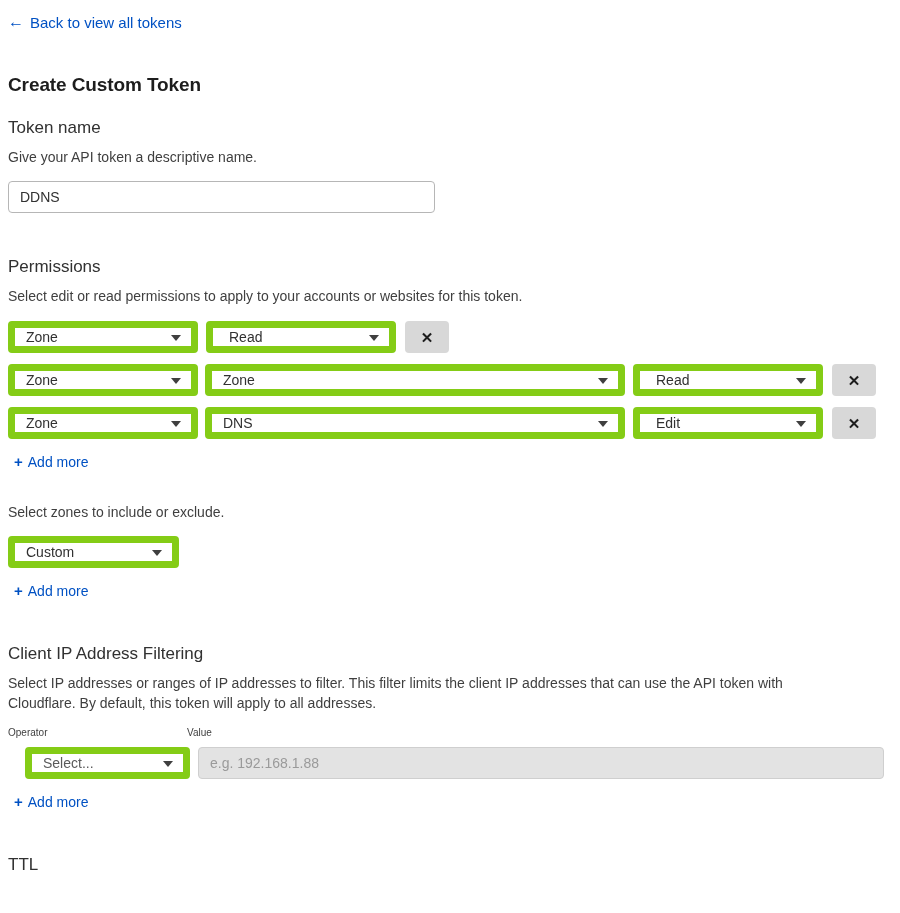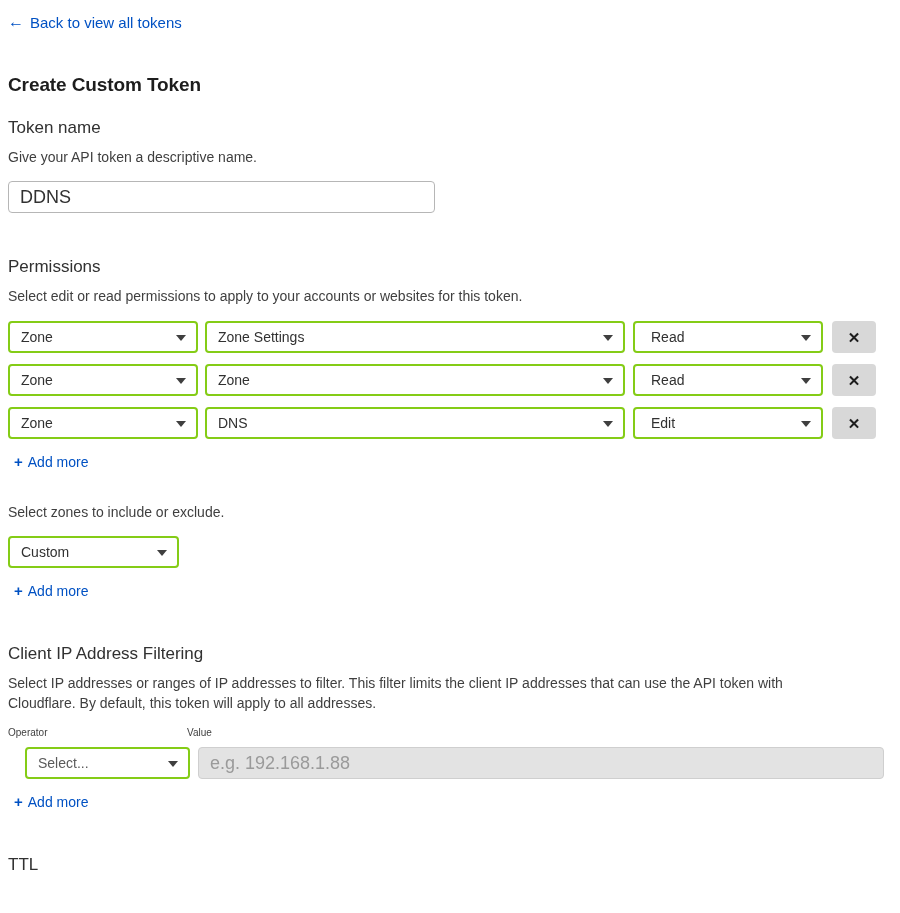--- a/index.html
+++ b/index.html
@@ -57,38 +57,38 @@
 
   
   .text-input {
     display: block;
     height: 32px;
     width: 427px;
     margin-top: 14px;
     border: 1px solid #b6b6b6;
     border-radius: 4px;
     padding: 0 11px;
-    font-size: 18px;
+    font-size: 14px;
     color: #313131;
     font-family: "Liberation Sans", sans-serif;
     background: #fff;
     outline: none;
   }
   .text-input.disabled {
     background: #e3e3e3;
     border-color: #cfcfcf;
     color: #8a8a8a;
   }
   .text-input::placeholder { color: #9a9a9a; }
 
   
   .select {
     position: relative;
     height: 32px;
-    border: 2px solid #84cc16;
+    border: 7px solid #84cc16;
     border-radius: 4px;
     background: #fff;
     display: flex;
     align-items: center;
     padding: 0 26px 0 11px;
     font-size: 14px;
     color: #313131;
     cursor: pointer;
     user-select: none;
     white-space: nowrap;
@@ -213,24 +213,20 @@
   <h2 class="section-title">Permissions</h2>
   <p class="section-desc">Select edit or read permissions to apply to your accounts or websites for this token.</p>
 
   <div class="perm-rows">
 
     <div class="perm-row">
       <div class="select sel-scope">
         <span>Zone</span>
         <span class="caret"></span>
       </div>
-      <div class="select sel-group">
-        <span>Zone Settings</span>
-        <span class="caret"></span>
-      </div>
       <div class="select sel-level">
         <span>Read</span>
         <span class="caret"></span>
       </div>
       <button class="remove-btn">
         <span class="x">✕</span>
       </button>
     </div>
 
     <div class="perm-row">

